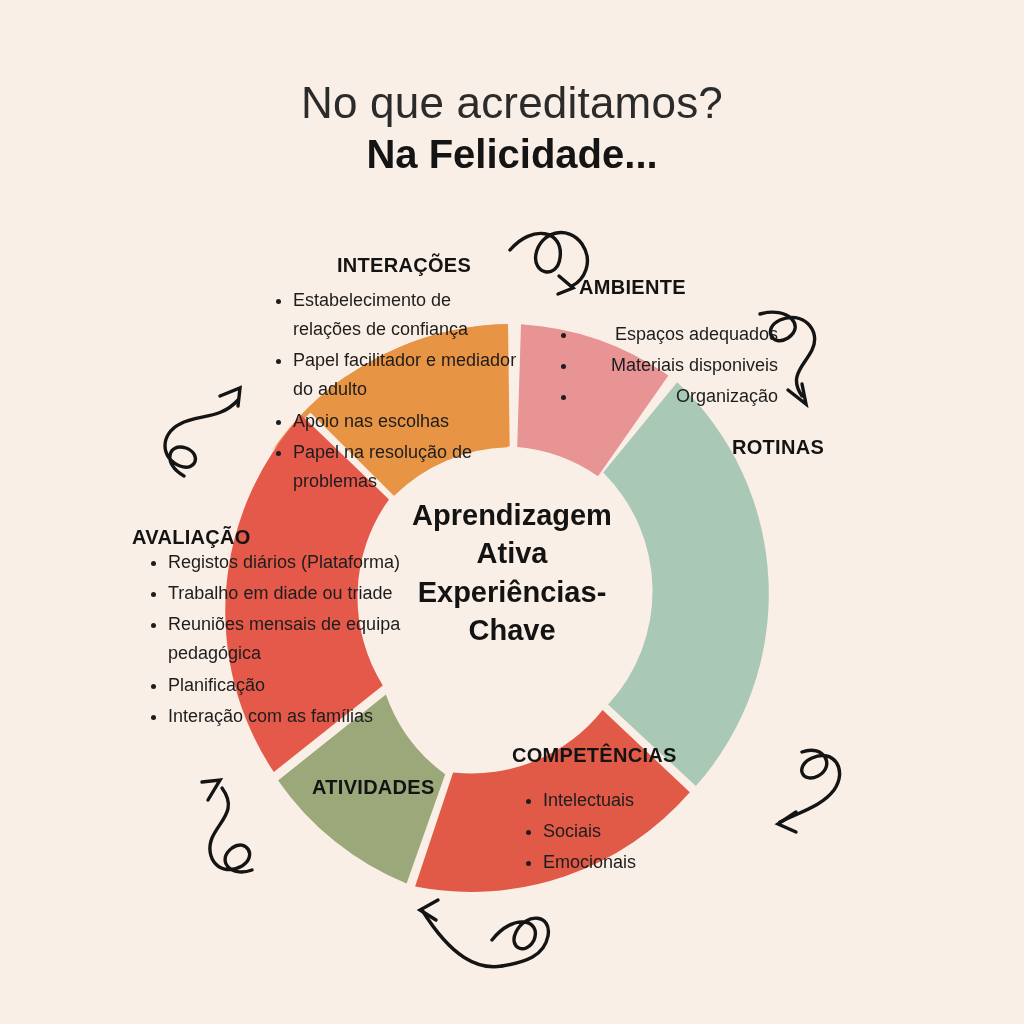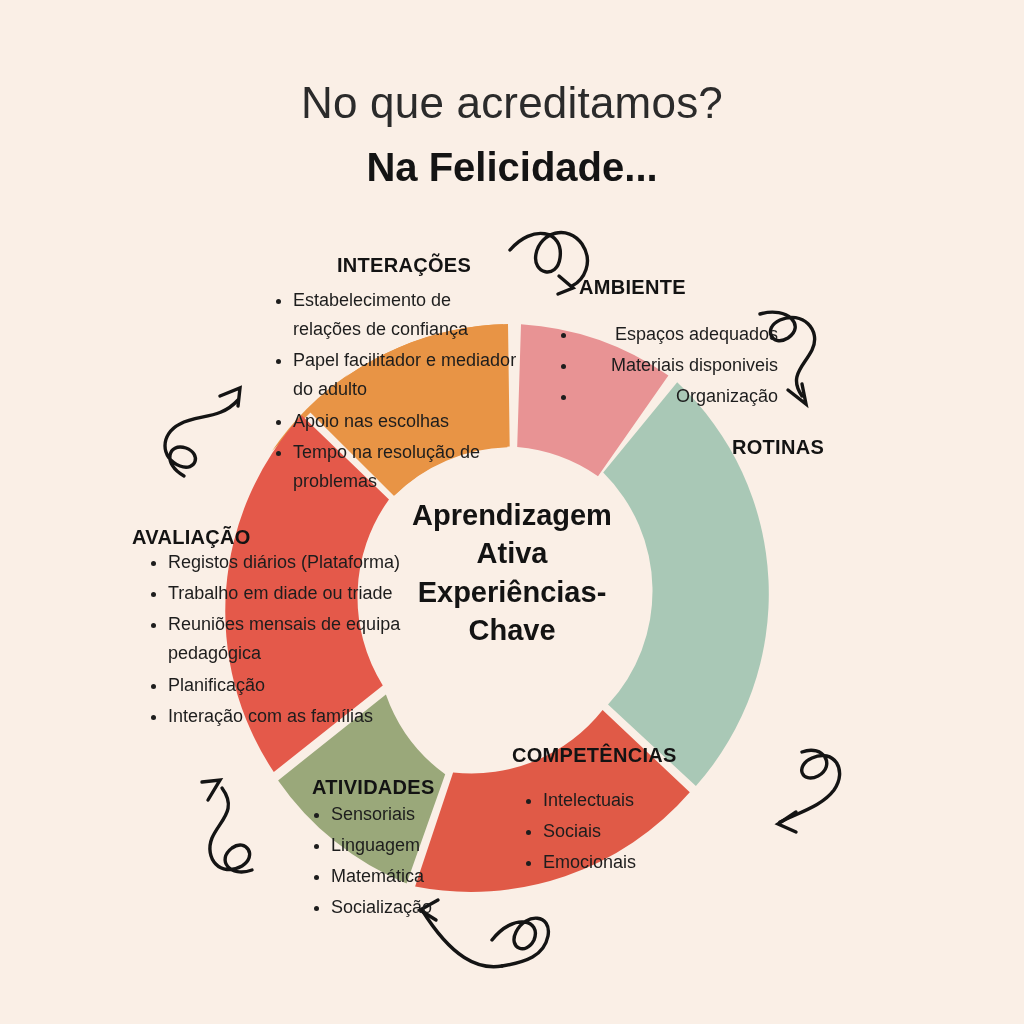--- a/index.html
+++ b/index.html
@@ -21,21 +21,20 @@
     font-weight:400;
     letter-spacing:.2px;
     color:#2b2b2b;
     line-height:1.15;
   }
   .title-line2{
     font-size:40px;
     font-weight:bold;
     color:#141414;
     line-height:1.25;
-    margin-top:13px;
   }
   .wheel{
     position:absolute;
     left:112px;top:214px;
     width:800px;height:800px;
   }
   .wheel svg{position:absolute;left:0;top:0;}
   
   .seg-label{
     position:absolute;
@@ -202,46 +201,40 @@
         C 86 200, 108 206, 126 186"></path>
       <path d="M 108 182 L 128 174 L 126 192"></path>
     </g>
   </svg>
 
   <div class="seg-label" id="lbl-interacoes">INTERAÇÕES</div>
   <ul class="seg-list" id="list-interacoes">
     <li>Estabelecimento de relações de confiança</li>
     <li>Papel facilitador e mediador do adulto</li>
     <li>Apoio nas escolhas</li>
-    <li>Tempo na resolução de problemas</li>
+    <li>Papel na resolução de problemas</li>
   </ul>
 
   <div class="seg-label" id="lbl-ambiente">AMBIENTE</div>
   <ul class="seg-list" id="list-ambiente">
     <li>Espaços adequados</li>
     <li>Materiais disponiveis</li>
     <li>Organização</li>
   </ul>
 
   <div class="seg-label" id="lbl-rotinas">ROTINAS</div>
 
   <div class="seg-label" id="lbl-competencias">COMPETÊNCIAS</div>
   <ul class="seg-list" id="list-competencias">
     <li>Intelectuais</li>
     <li>Sociais</li>
     <li>Emocionais</li>
   </ul>
 
   <div class="seg-label" id="lbl-atividades">ATIVIDADES</div>
-  <ul class="seg-list" id="list-atividades">
-    <li>Sensoriais</li>
-    <li>Linguagem</li>
-    <li>Matemática</li>
-    <li>Socialização</li>
-  </ul>
 
   <div class="seg-label" id="lbl-avaliacao">AVALIAÇÃO</div>
   <ul class="seg-list" id="list-avaliacao">
     <li>Registos diários (Plataforma)</li>
     <li>Trabalho em diade ou triade</li>
     <li>Reuniões mensais de equipa pedagógica</li>
     <li>Planificação</li>
     <li>Interação com as famílias</li>
   </ul>
 

